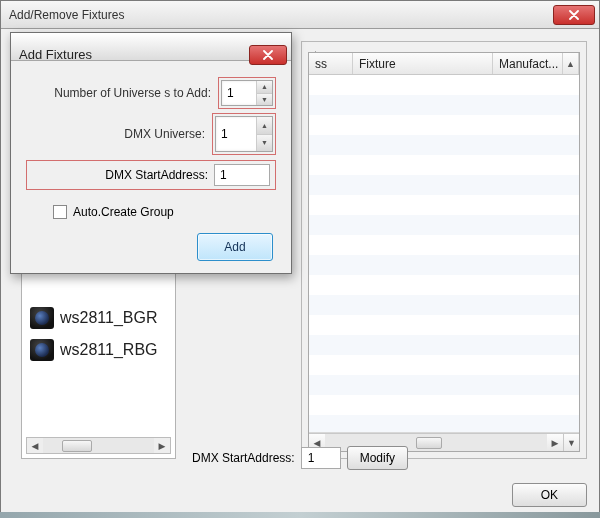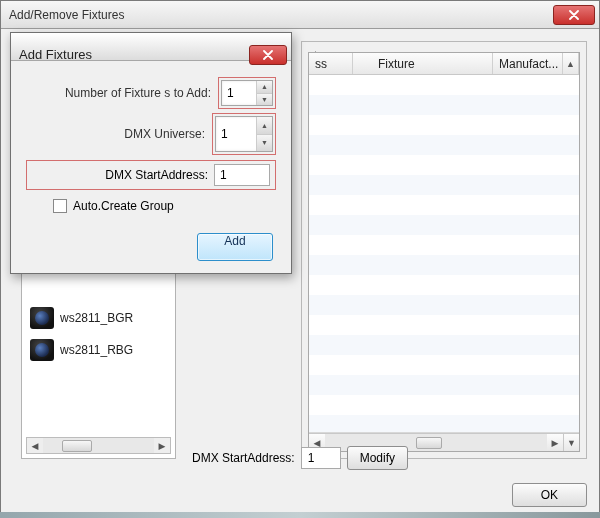--- a/index.html
+++ b/index.html
@@ -74,21 +74,21 @@
   }
   .table-headrow {
     height:22px;
     background: linear-gradient(to bottom,#fcfcfc,#e8e8e8);
     display:flex;
     border-bottom:1px solid #c8c8c8;
     font-size:12px; color:#222;
   }
   .th { display:flex; align-items:center; padding:0 6px; border-right:1px solid #d0d0d0;}
   .th.ss { width:44px; white-space:nowrap; overflow:hidden; text-overflow:ellipsis;}
-  .th.fx { flex:1;margin-left:19px; }
+  .th.fx { flex:1; }
   .th.mf { width:70px; overflow:hidden; white-space:nowrap; text-overflow:ellipsis;}
   .th.sc { width:16px; display:flex; justify-content:center;}
   .th.sc .sb-up { font-size:9px; color:#555; cursor:pointer;}
   .table-rows { flex:1; background: repeating-linear-gradient(#fff,#fff 20px,#f5f8fc 20px,#f5f8fc 40px); border-bottom:1px solid #d8d8d8;}
   .table-footer {
     height:18px;
     display:flex;
     border-top:1px solid #c8c8c8;
     background:linear-gradient(to bottom,#fcfcfc,#e8e8e8);
   }
@@ -130,21 +130,21 @@
     position:absolute;
     left:20px; top:50px;
     width:155px; height:380px;
     border:1px solid #b3b3b3;
     background:#fff;
     overflow:hidden;
   }
   .left-inner { position:absolute; left:4px; right:4px; bottom:24px; top:2px; overflow:hidden;}
   .list-item {
     height:32px; display:flex; align-items:center; gap:6px;
-    font-size:12px; color:#222; padding:0 4px;
+    font-size:16px; color:#222; padding:0 4px;
   }
   .list-icon {
     width:24px; height:22px; border-radius:3px;
     background: radial-gradient(circle at 40% 30%, #444, #111 70%);
     position:relative; flex-shrink:0;
   }
   .list-icon::before{
     content:""; position:absolute; left:5px; top:4px;
     width:14px; height:14px; border-radius:50%;
     background: radial-gradient(circle at 35% 35%, #5a7fbf, #1b2b50 70%);
@@ -189,31 +189,31 @@
   .spin-btns { width:16px; display:flex; flex-direction:column;}
   .spin-btn { flex:1; background:linear-gradient(to bottom,#f6f6f6,#d8d8d8); border-left:1px solid #ccc; cursor:pointer; display:flex;align-items:center;justify-content:center;font-size:7px;color:#555;}
   .spin-btn + .spin-btn{ border-top:1px solid #ccc;}
   .tall .spin { width:58px; height:36px;}
   .txt-inline {
     width:56px; height:22px; background:#fff; border:1px solid #a9a9a9;
     display:flex; align-items:center; padding:0 5px;
   }
   .red-box-pad2 { padding: 2px; outline: 1px solid #d36e6e; display:flex; align-items:center;}
 
-  .check-row { display:flex; align-items:center; height:26px; gap:6px; padding-left:26px; }
+  .check-row { display:flex; align-items:center; height:26px; gap:6px; padding-left:26px; margin-top:6px;}
   .checkbox {
     width:14px; height:14px; background:#fff; border:1px solid #888;
   }
   .add-btn {
     position:absolute; right:18px; bottom:12px;
     width:76px; height:28px;
     background:linear-gradient(to bottom,#e6f5ff,#bfe5fb);
     border:1px solid #2c8ecb;
     border-radius:3px;
-    display:flex; justify-content:center;
+    display:flex; align-items:center; justify-content:center;
     color:#143257; cursor:pointer;
     box-shadow: inset 0 0 0 1px rgba(255,255,255,0.6);
   }
 
   
   .desk-strip { position:absolute; left:0; right:0; bottom:0; height:6px;
     background: linear-gradient(to right,#94a6ac,#c3cfd2,#88989c);
     z-index: 999;
   }
 </style>
@@ -309,21 +309,21 @@
         <svg width="12" height="10" viewBox="0 0 12 10">
             <path d="M2 1 L10 9 M10 1 L2 9" stroke="#fff" stroke-width="1.8" stroke-linecap="round"></path>
           </svg>
       </span>
     </div>
   </div>
 
   <div class="dlg-body">
 
     <div class="form-row">
-      <span class="form-label">Number of Fixture s to Add:</span>
+      <span class="form-label">Number of Universe s to Add:</span>
       <div class="red-box-pad2">
         <div class="spin">
           <span class="spin-val">1</span>
           <span class="spin-btns">
             <span class="spin-btn">▲</span>
             <span class="spin-btn">▼</span>
           </span>
         </div>
       </div>
     </div>

